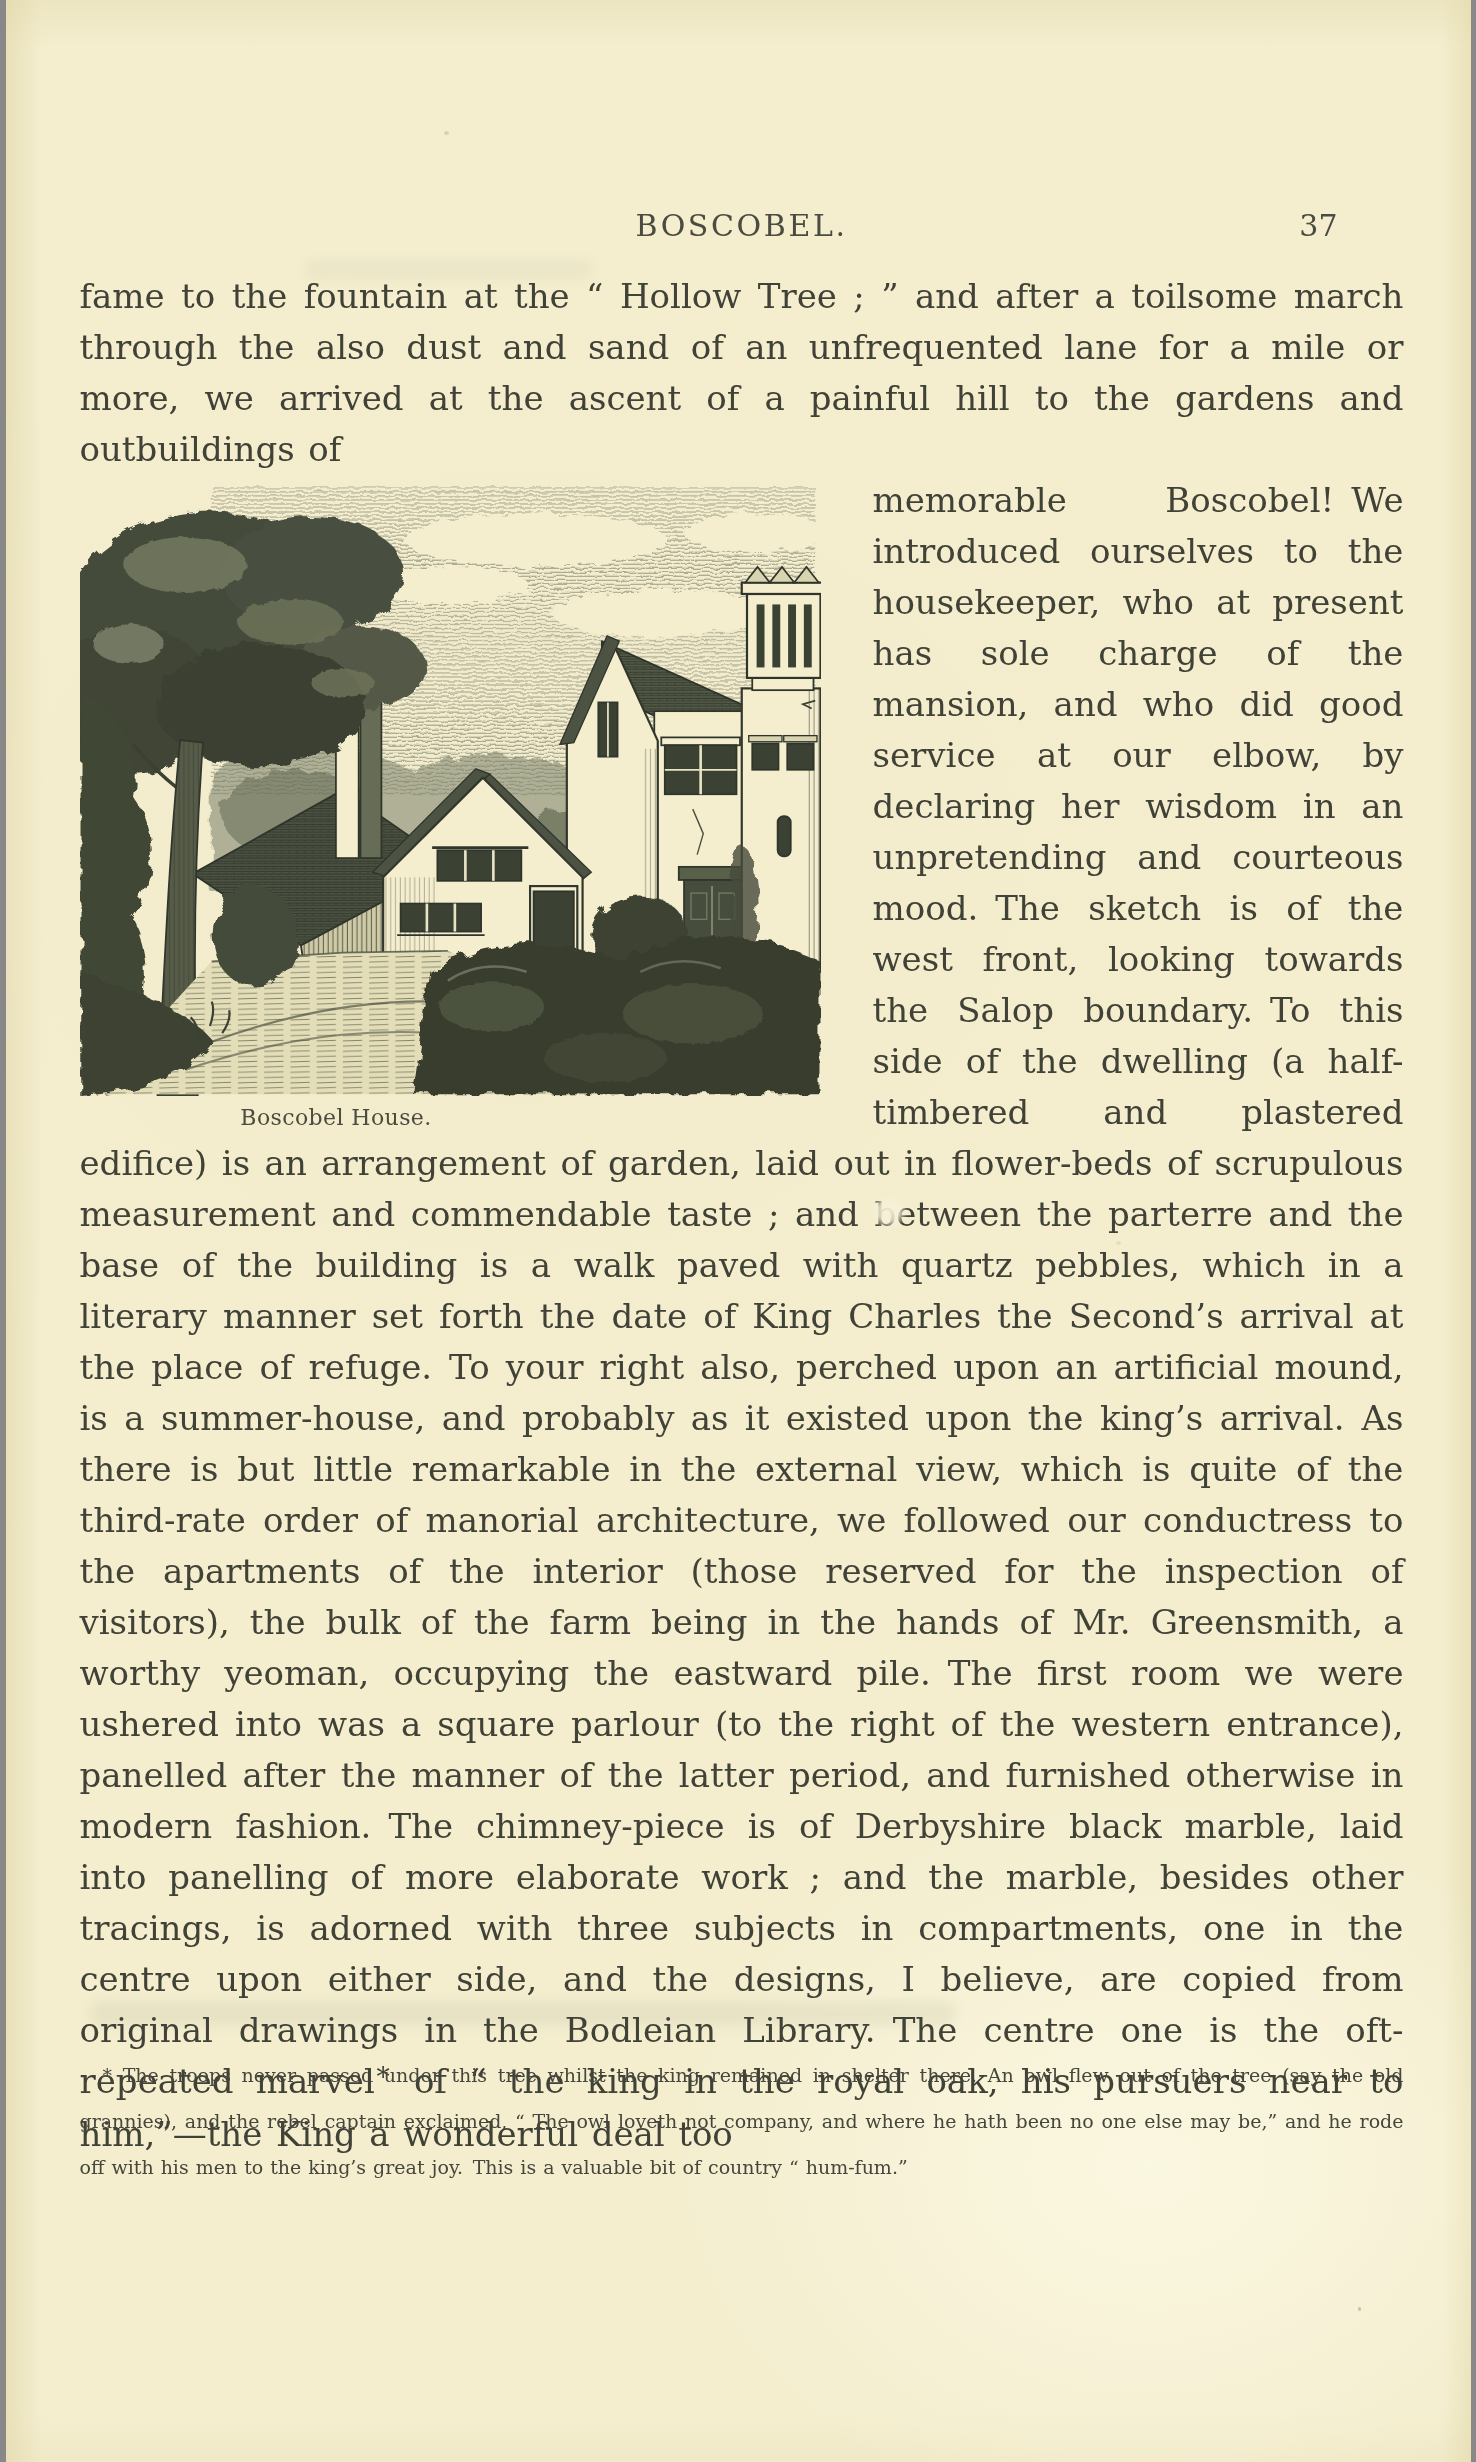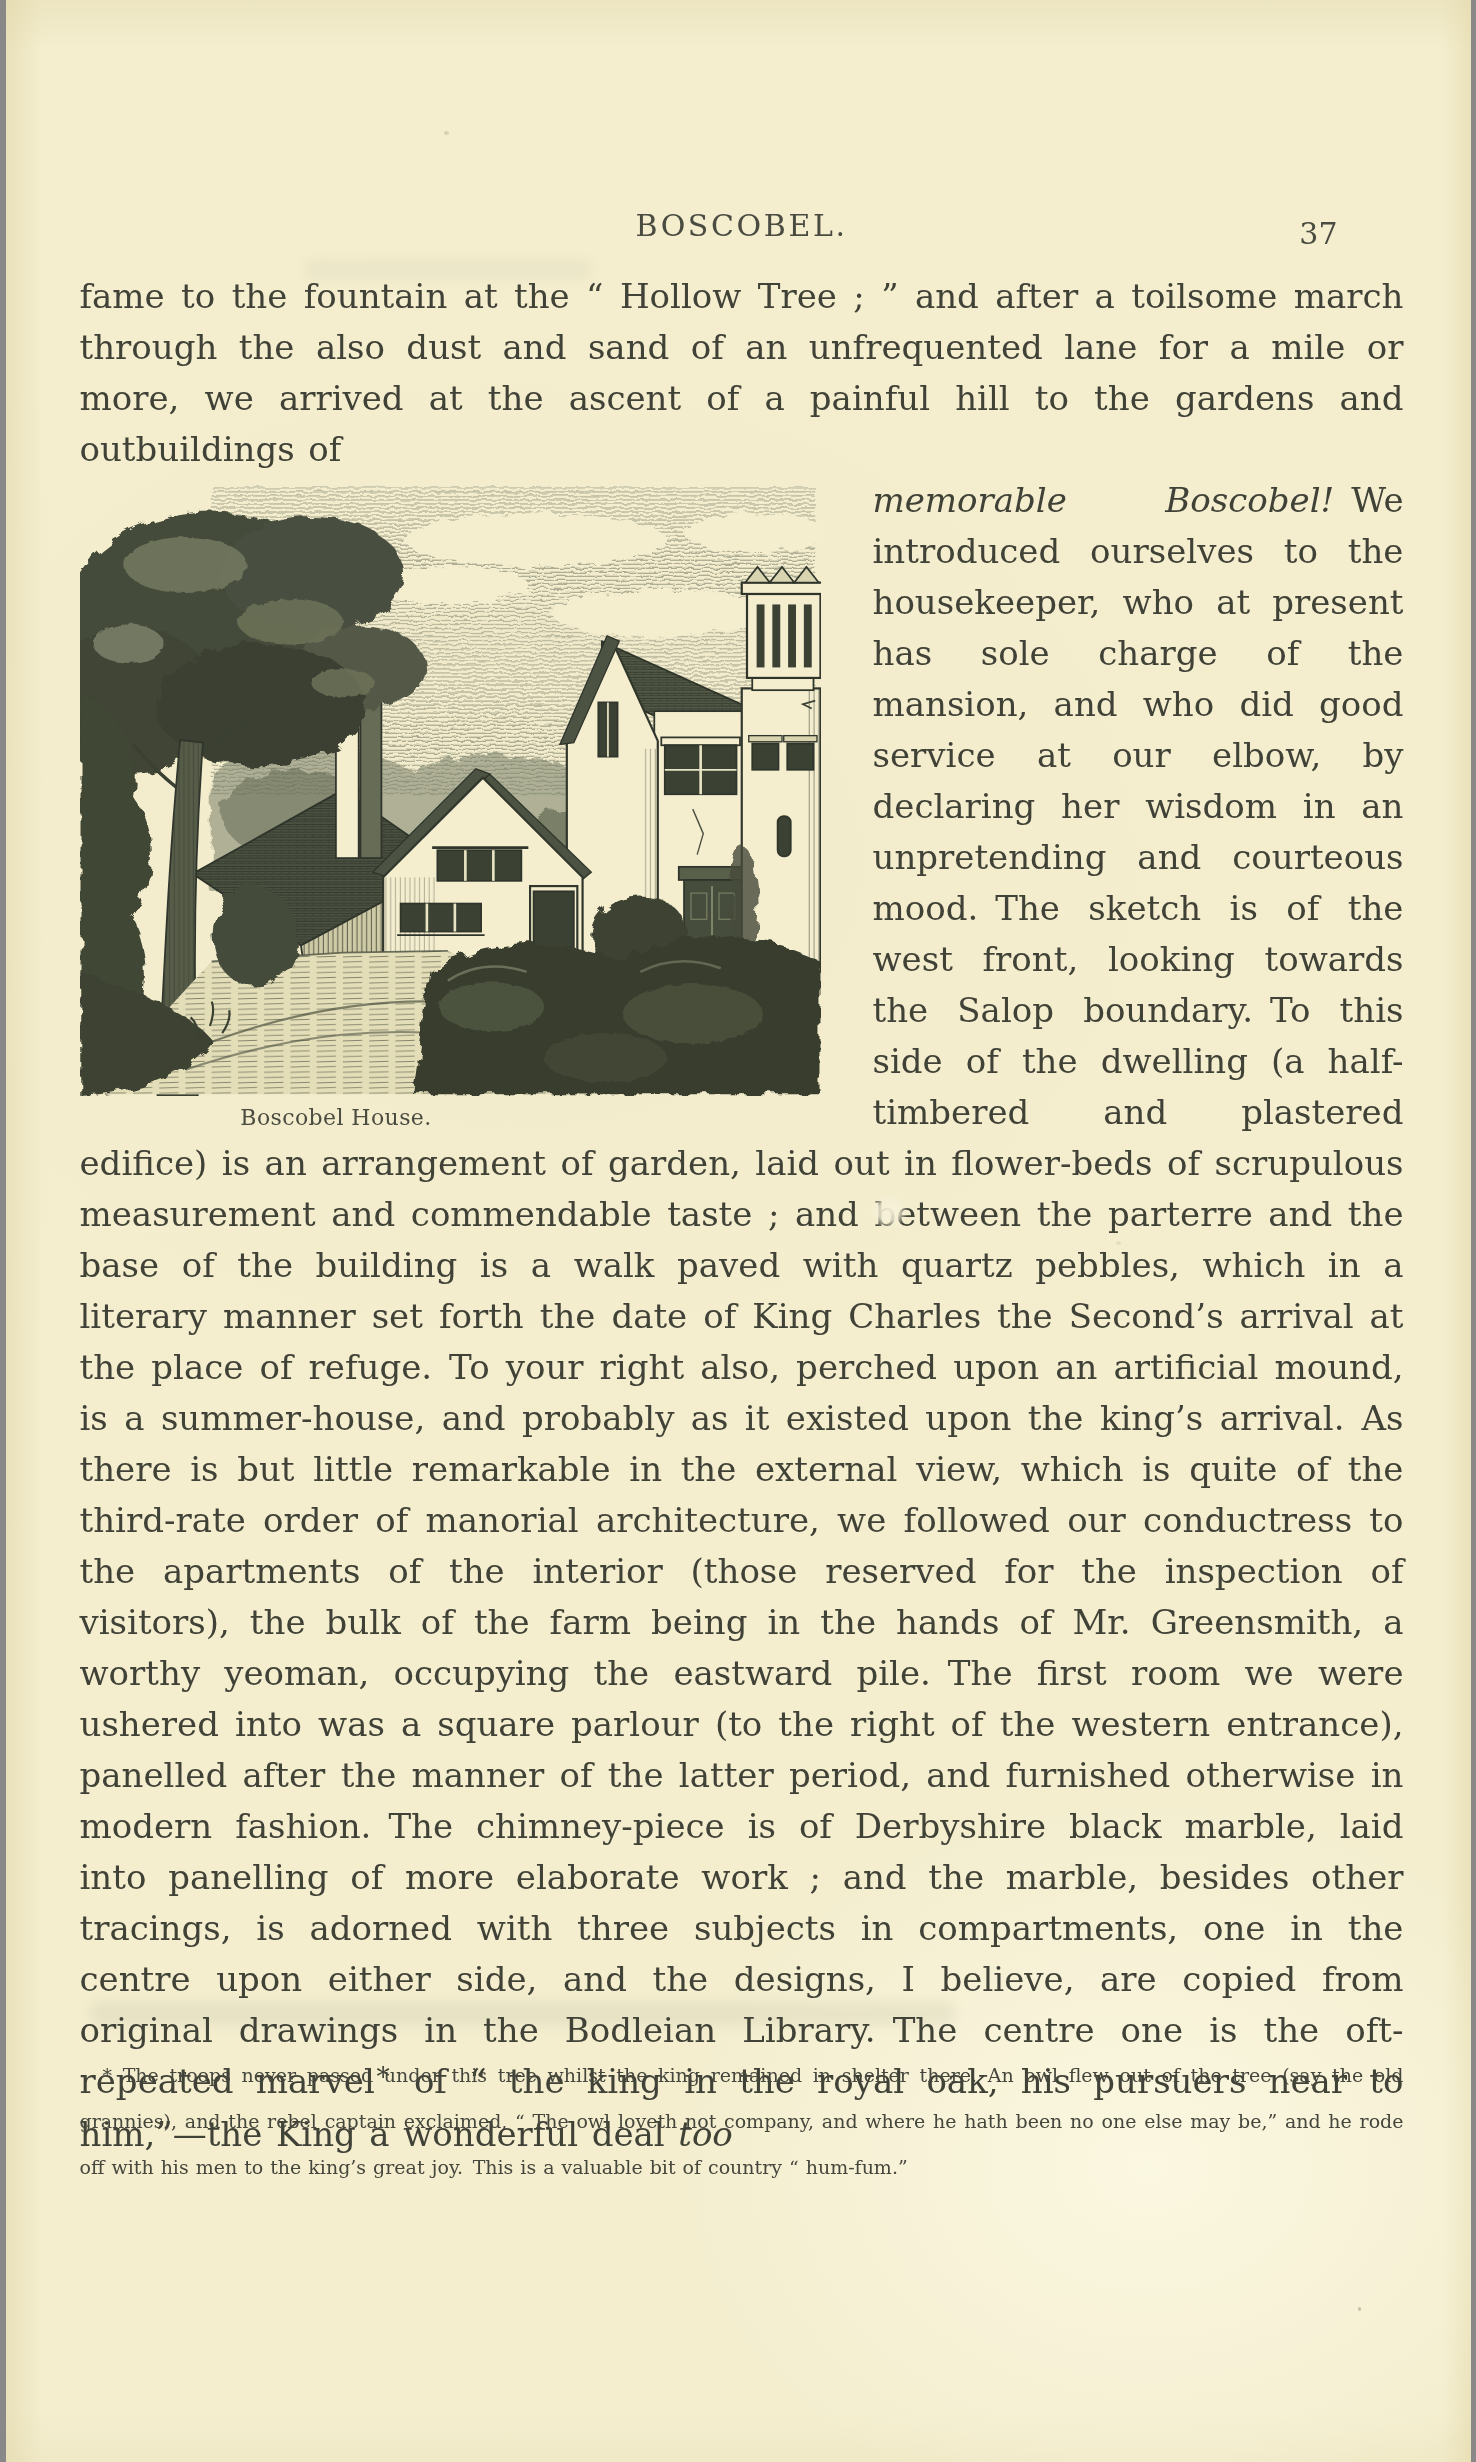--- a/index.html
+++ b/index.html
@@ -18,29 +18,29 @@
       linear-gradient(0deg, rgba(232,224,184,.35), rgba(232,224,184,0) 2%);
     font-family:"DejaVu Serif","Liberation Serif",serif;
     color:#45463c;
   }
   .textblock{position:absolute;left:74px;right:67px;top:208px;}
   .running-head{position:relative;height:40px;}
   .running-title{
     text-align:center;font-size:30px;letter-spacing:2.6px;color:#4b4c41;
   }
   .page-number{
-    position:absolute;right:66px;top:8px;font-size:30px;color:#4b4c41;
+    position:absolute;right:66px;top:0;font-size:30px;color:#4b4c41;
   }
   .body-par{
     font-size:34px;line-height:51px;text-align:justify;
     word-spacing:.08em;hyphens:none;color:#414237;
   }
   .par1{margin:23px 0 0 0;}
   .par2{margin:0;}
-  .ital{font-style:italic;}
+  .ital{}
   .fnmark{font-size:.78em;position:relative;top:-.28em;padding:0 1.8px;}
   .smudge{position:relative;margin-top:44px;}
   .smudge::after{
     content:"";position:absolute;left:-5.3px;top:0px;width:39px;height:35px;
     background:radial-gradient(closest-side, rgba(246,241,216,.96), rgba(246,241,216,.8) 55%, rgba(246,241,216,0));
     pointer-events:none;
   }
   figure.engraving{
     float:left;width:767px;margin:7px 26px 7px 0;padding:0;
   }

